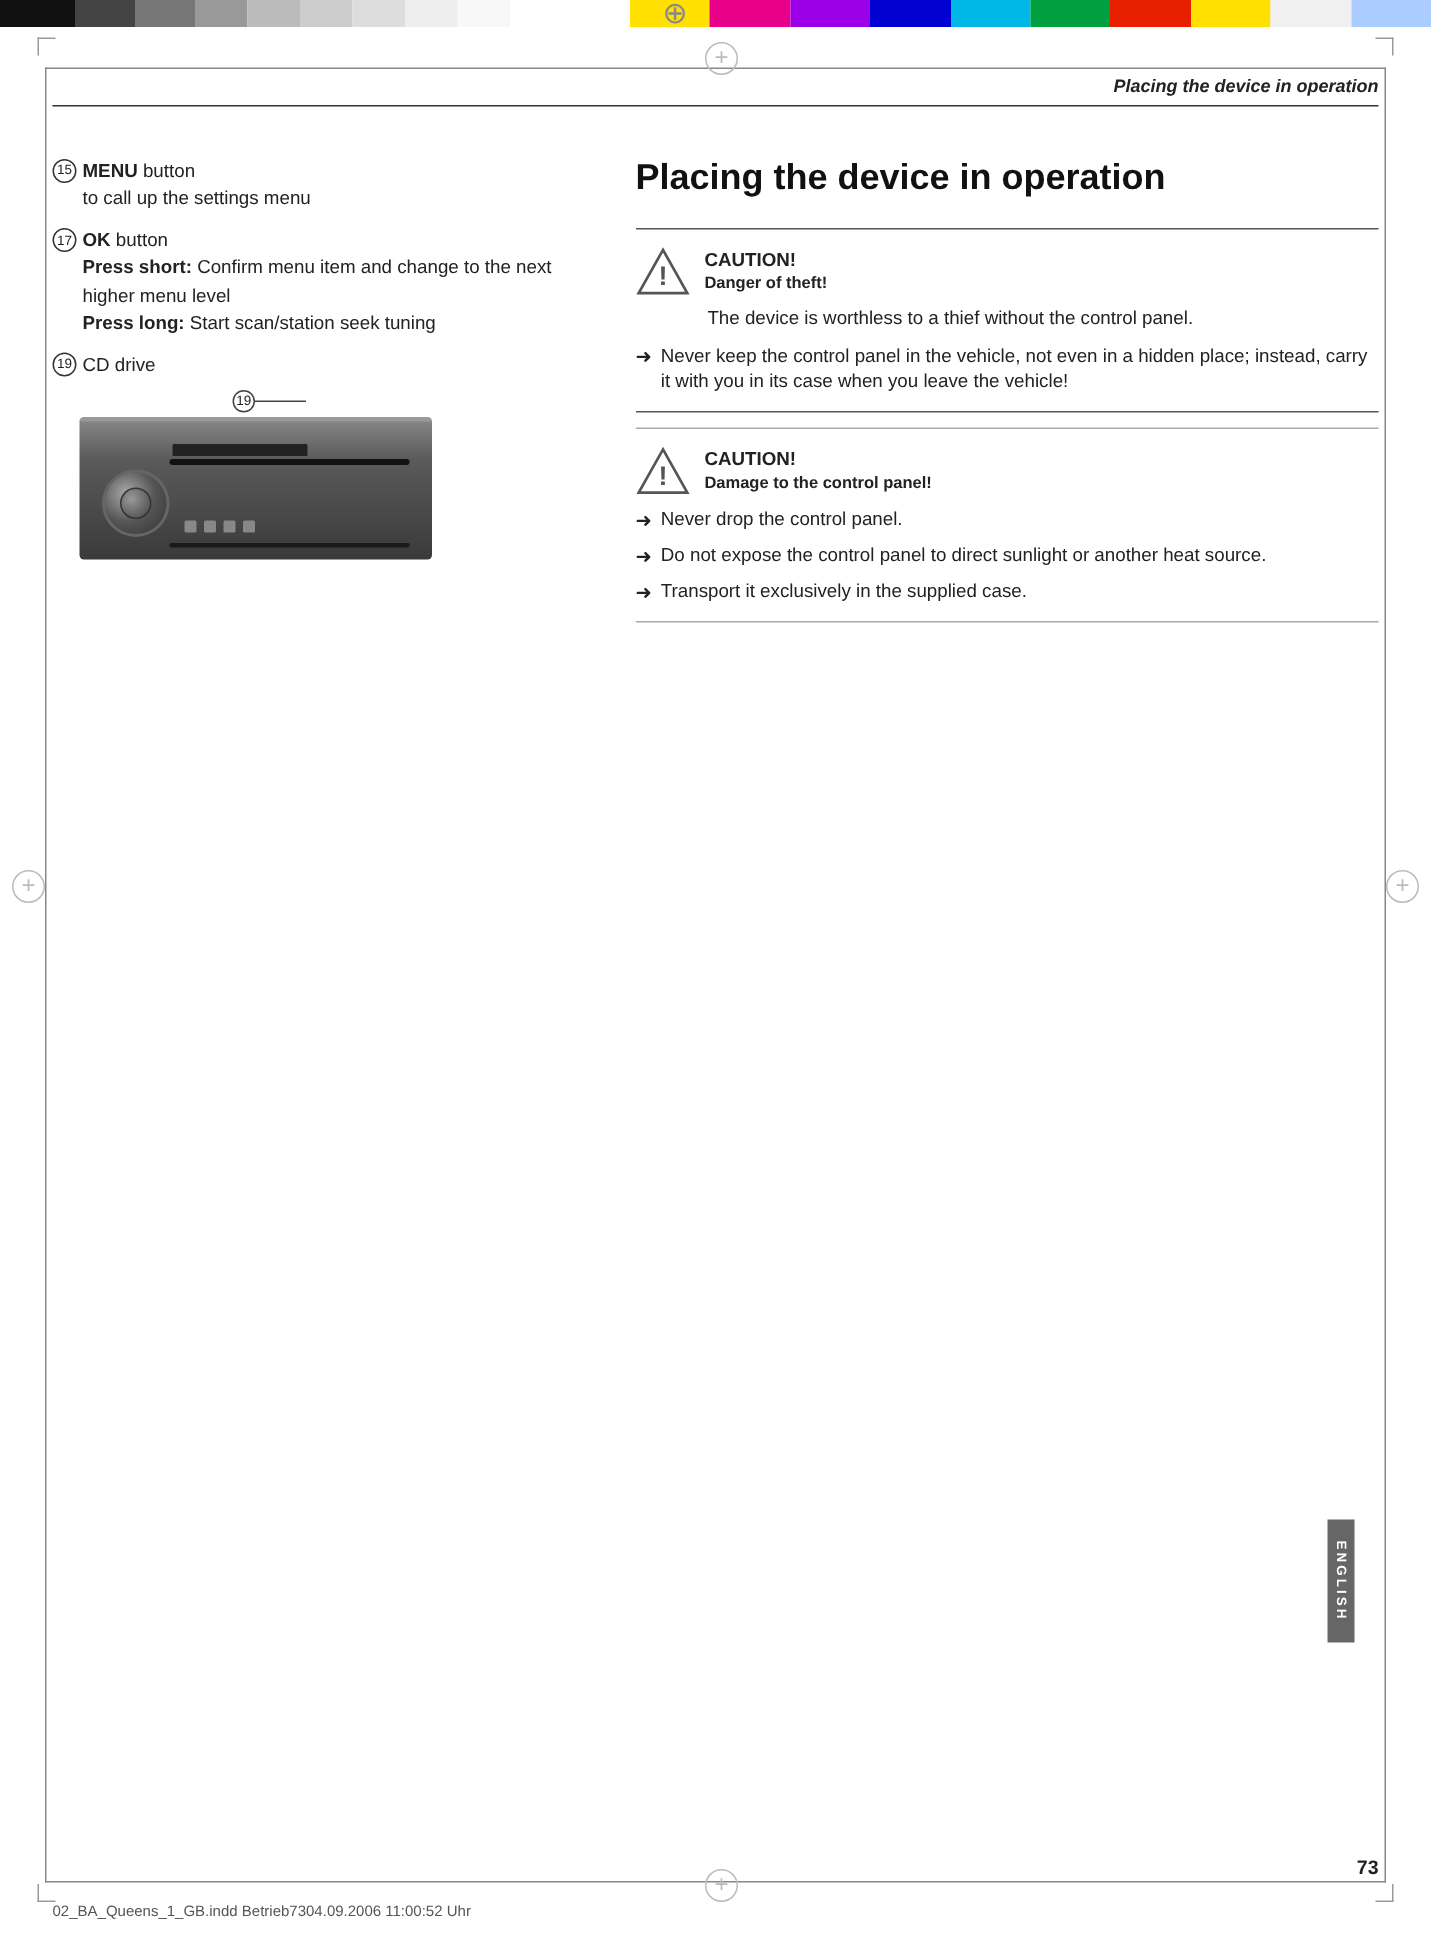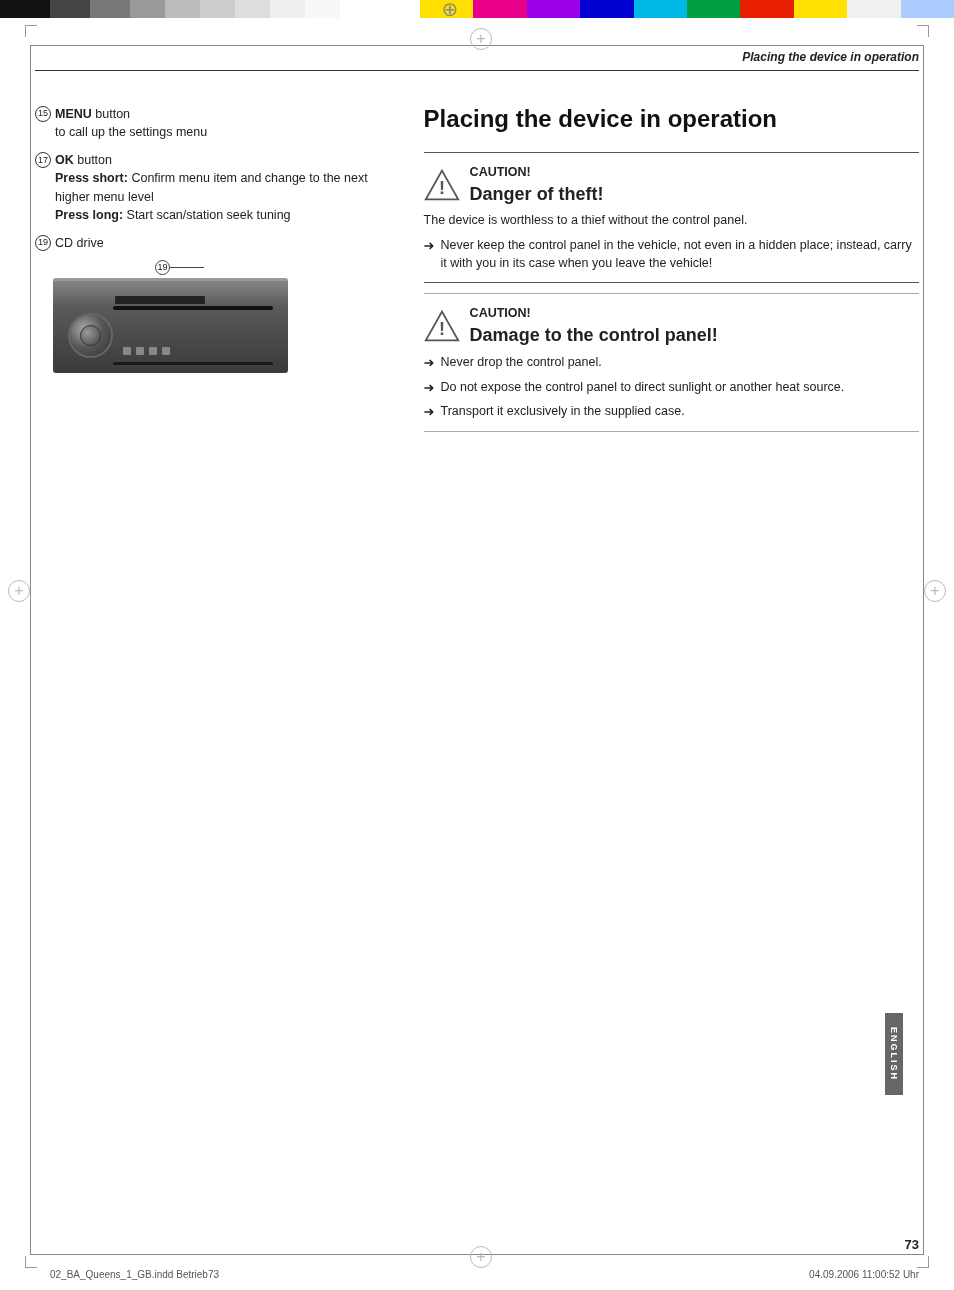--- a/index.html
+++ b/index.html
@@ -215,26 +215,27 @@
     .caution-titles {
       display: flex;
       flex-direction: column;
     }
     .caution-label {
       font-weight: bold;
       font-size: 12.5px;
     }
     .caution-subtitle {
       font-weight: bold;
-      font-size: 18px;
+      font-size: 11px;
     }
     .caution-text {
       font-size: 12.5px;
       line-height: 1.45;
       margin-bottom: 8px;
+      margin-left: 48px;
     }
 
     
     .arrow-list {
       list-style: none;
       margin: 6px 0;
     }
     .arrow-list li {
       display: flex;
       align-items: flex-start;
@@ -246,28 +247,26 @@
       flex-shrink: 0;
       margin-right: 6px;
       font-size: 13px;
       margin-top: 0px;
     }
 
     
     .page-footer {
       position: absolute;
       bottom: 10px;
-      left: 50px;
+      left: 35px;
       right: 35px;
       display: flex;
-      justify-content: space-between;
       align-items: center;
       font-size: 10px;
       color: #555;
-      gap: 24px;
     }
     .page-number {
       font-size: 13px;
       font-weight: bold;
       color: #222;
       position: absolute;
       bottom: 38px;
       right: 35px;
     }
 

